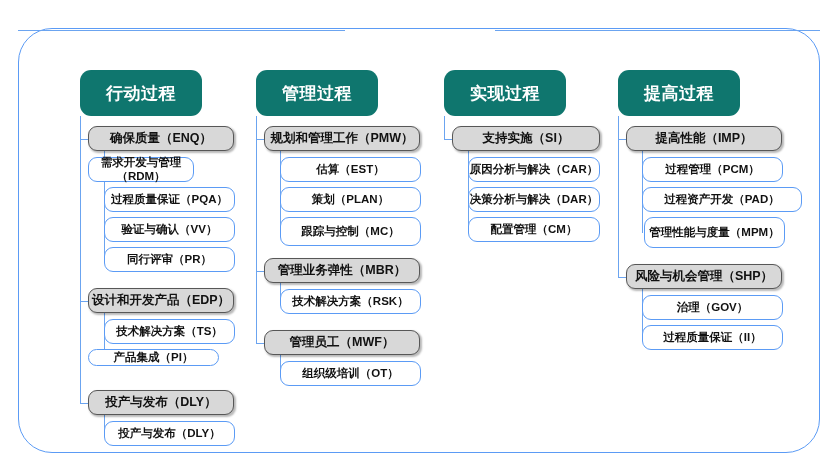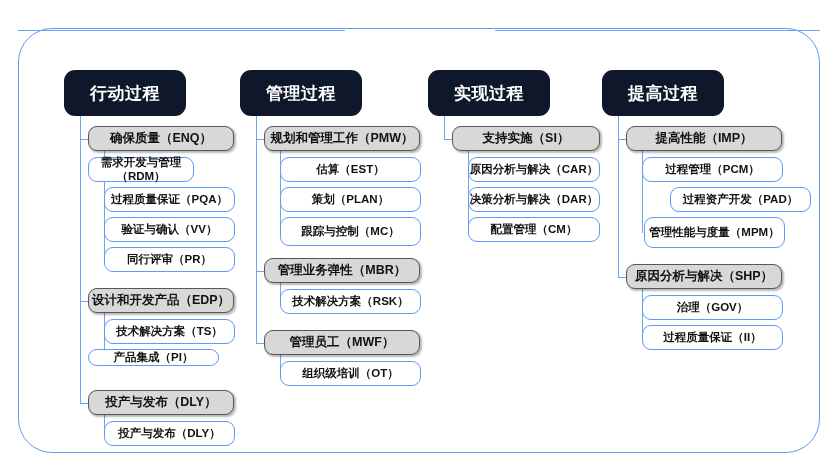--- a/index.html
+++ b/index.html
@@ -34,28 +34,29 @@
     font-size:21px;
     font-weight:bold;
     letter-spacing:1px;
     z-index:6;
   }
 
   
   .col-head{
     position:absolute;
     width:122px;height:46px;
-    background:#0f172a;
+    background:#0f766e;
     border-radius:11px;
     display:flex;align-items:center;justify-content:center;
     color:#ffffff;
     font-size:17px;
     font-weight:bold;
     letter-spacing:.5px;
     z-index:5;
+    margin-left:16px;
   }
 
   
   .node{
     position:absolute;
     box-sizing:border-box;
     display:flex;align-items:center;justify-content:center;
     text-align:center;
     z-index:4;
   }
@@ -147,29 +148,29 @@
       <div class="ln h" style="left: 468px; top: 200px; width: 0px;"></div>
       <div class="node leaf" style="left: 468px; top: 217px; width: 132px; height: 25px;">配置管理（CM）</div>
       <div class="ln h" style="left: 468px; top: 230px; width: 0px;"></div>
       <div class="ln v" style="left: 468px; top: 151px; height: 78.5px;"></div>
       <div class="ln v" style="left: 444px; top: 116px; height: 22.5px;"></div>
       <div class="col-head" style="left: 602px; top: 70px;">提高过程</div>
       <div class="node group" style="left: 626px; top: 126px; width: 156px; height: 25px;">提高性能（IMP）</div>
       <div class="ln h" style="left: 618px; top: 139px; width: 8px;"></div>
       <div class="node leaf" style="left: 642px; top: 157px; width: 141px; height: 25px;">过程管理（PCM）</div>
       <div class="ln h" style="left: 642px; top: 170px; width: 0px;"></div>
-      <div class="node leaf" style="left: 642px; top: 187px; width: 141px; height: 25px; margin-left: 28px;">过程资产开发（PAD）</div>
+      <div class="node leaf" style="left: 642px; top: 187px; width: 160px; height: 25px;">过程资产开发（PAD）</div>
       <div class="ln h" style="left: 642px; top: 200px; width: 0px;"></div>
       <div class="node leaf" style="left: 644px; top: 217px; width: 141px; height: 31px; flex-direction: row;">
         <div>管理性能与度量</div>
         <div>（MPM）</div>
       </div>
       <div class="ln h" style="left: 642px; top: 233px; width: 0px;"></div>
       <div class="ln v" style="left: 642px; top: 151px; height: 81.5px;"></div>
-      <div class="node group" style="left: 626px; top: 264px; width: 156px; height: 25px;">原因分析与解决（SHP）</div>
+      <div class="node group" style="left: 626px; top: 264px; width: 156px; height: 25px;">风险与机会管理（SHP）</div>
       <div class="ln h" style="left: 618px; top: 277px; width: 8px;"></div>
       <div class="node leaf" style="left: 642px; top: 295px; width: 141px; height: 25px;">治理（GOV）</div>
       <div class="ln h" style="left: 642px; top: 308px; width: 0px;"></div>
       <div class="node leaf" style="left: 642px; top: 325px; width: 141px; height: 25px;">过程质量保证（II）</div>
       <div class="ln h" style="left: 642px; top: 338px; width: 0px;"></div>
       <div class="ln v" style="left: 642px; top: 289px; height: 48.5px;"></div>
       <div class="ln v" style="left: 618px; top: 116px; height: 160.5px;"></div>
       <div class="ln h" style="left: 18px; top: 30px; width: 327px;"></div>
       <div class="ln h" style="left: 495px; top: 30px; width: 325px;"></div>
     </div>

